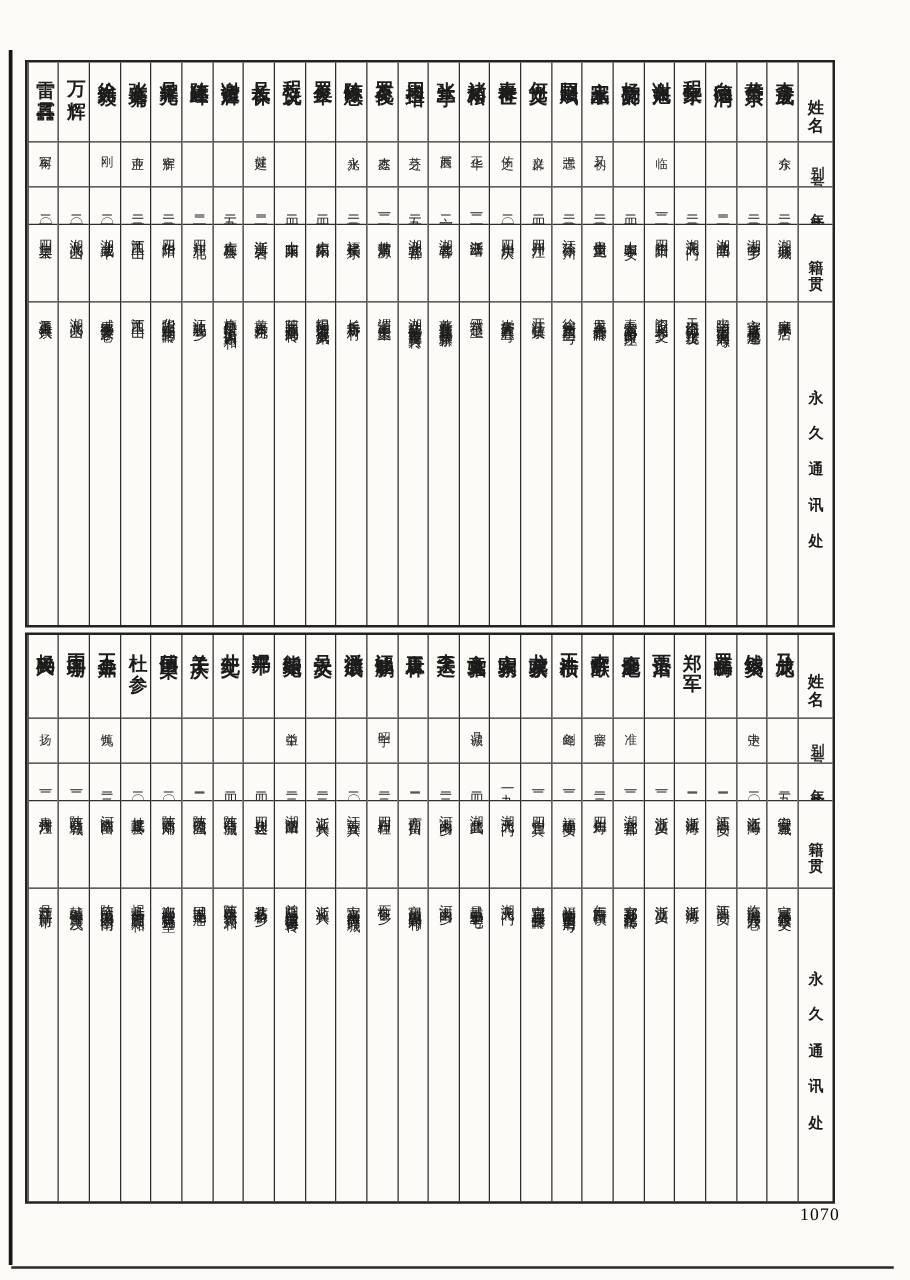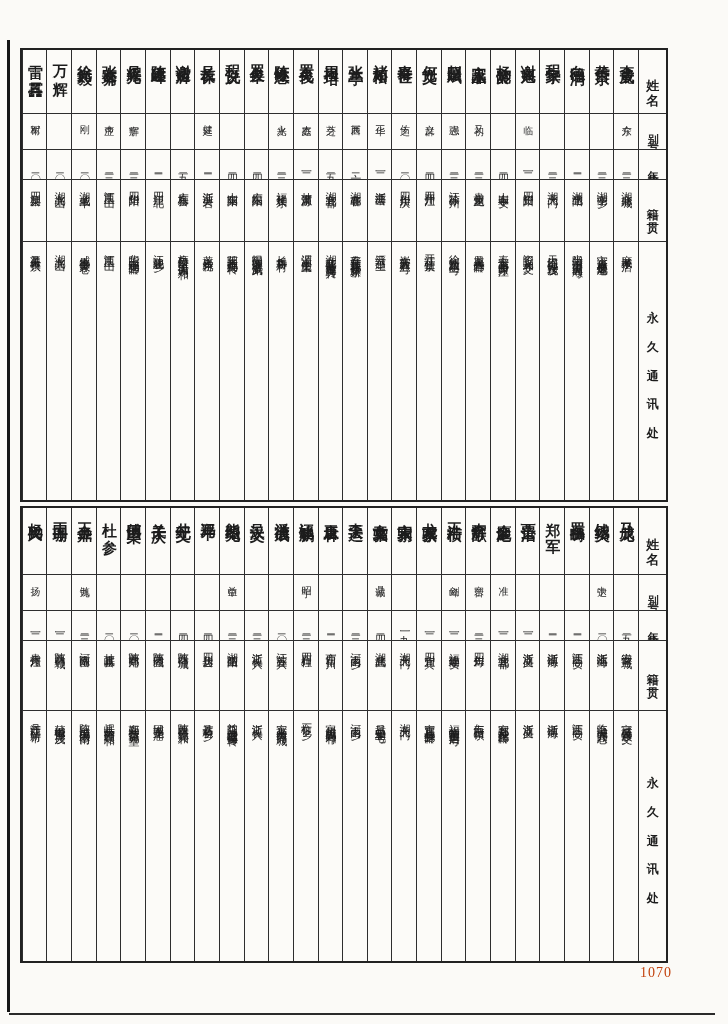--- a/index.html
+++ b/index.html
@@ -48,21 +48,21 @@
 
   .header-col .cell{align-items:center;}
   .h-name .vt{font-size:13px;font-weight:700;letter-spacing:1.1em;}
   .h-alias .vt{font-size:11px;font-weight:700;letter-spacing:.7em;}
   .h-age .vt{font-size:11px;font-weight:700;letter-spacing:.35em;}
   .h-native .vt{font-size:12px;font-weight:700;letter-spacing:1.1em;}
   .h-addr .vt{font-size:12px;font-weight:700;letter-spacing:2.4em;}
 
   .page-number{
     position:absolute;right:56px;top:965px;
-    font-size:14px;letter-spacing:1px;color:#c2410c;
+    font-size:14px;letter-spacing:1px;color:#000000;
   }
 </style>
 </head>
 <body>
 
 <div>
   <div class="edge-left"></div>
   <div class="edge-bottom"></div>
 
   <section class="vtable" id="table-top">

